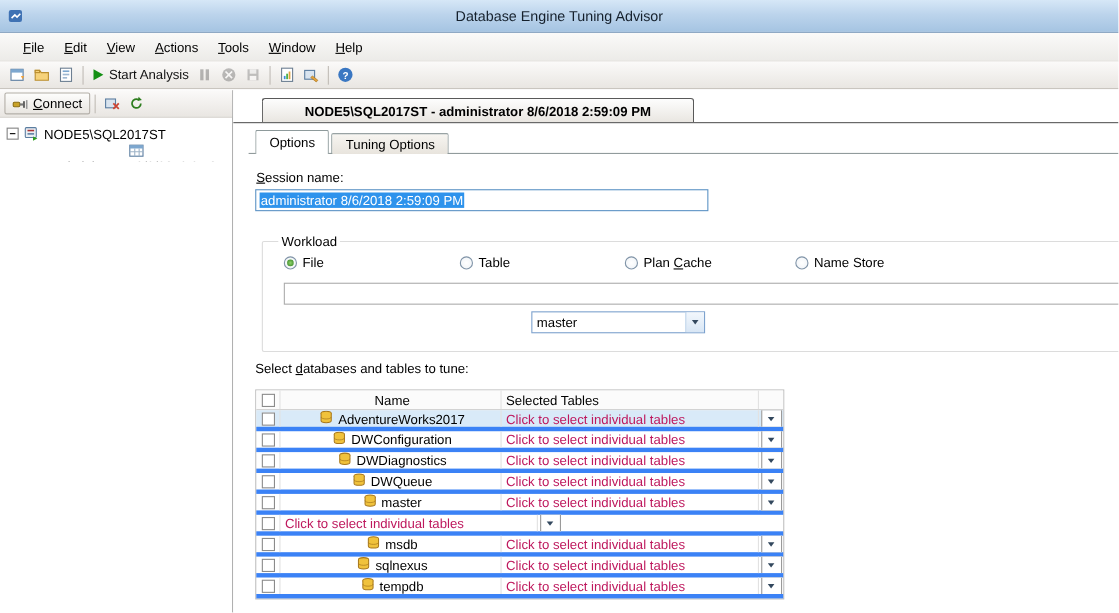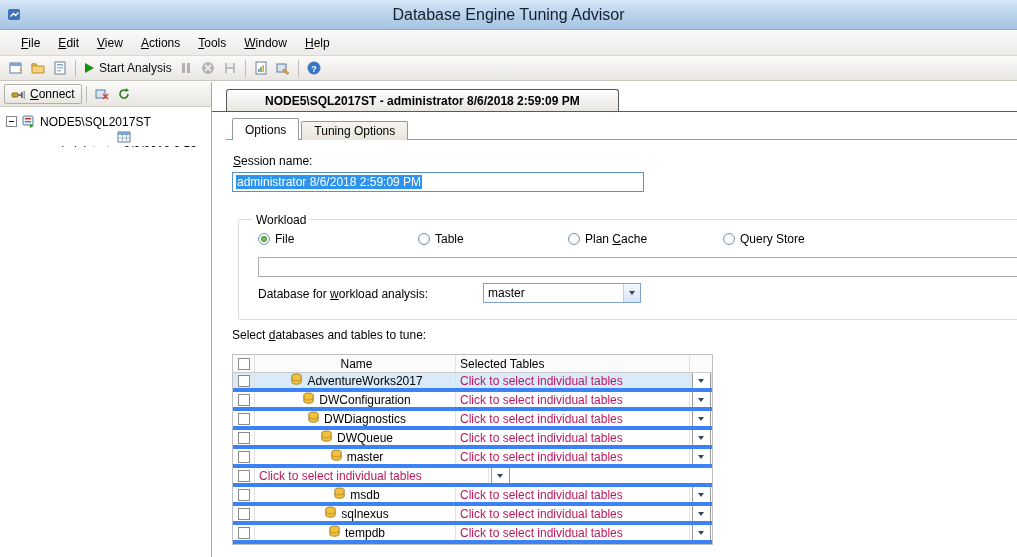--- a/index.html
+++ b/index.html
@@ -14,21 +14,21 @@
   
   .titlebar {
     position:relative; height:30px;
     background:linear-gradient(#d6e7f7,#bcd4ec 45%,#a5c4e2);
     border-bottom:1px solid #8fa9c4;
     display:flex; align-items:center;
   }
   .app-icon { margin-left:7px; display:flex; }
   .titlebar .title {
     position:absolute; left:0; right:0; text-align:center;
-    font-size:16px; color:#15202c;
+    font-size:13px; color:#15202c;
   }
 
   
   .menubar {
     height:26px; background:linear-gradient(#fafaf9,#ecebe8);
     border-bottom:1px solid #dcd9d4;
     display:flex; align-items:center; padding-left:12px;
   }
   .menu-item { padding:4px 9px; cursor:default; }
 
@@ -70,21 +70,21 @@
     width:11px; height:11px; border:1px solid #848484; background:#fff;
     display:flex; align-items:center; justify-content:center; margin-right:4px; flex:0 0 11px;
   }
   .expander::after { content:""; width:5px; height:1px; background:#000; }
   .tree-ic { margin-right:4px; display:flex; flex:0 0 auto; }
   .tree-label { overflow:hidden; }
 
   
   .main-panel { position:relative; flex:1; background:#fff; overflow:hidden; }
   .session-tab {
-    position:absolute; left:14px; top:7px; height:22px; z-index:2;
+    position:absolute; left:26px; top:7px; height:22px; z-index:2;
     border:1px solid #595959; border-bottom:none; border-radius:3px 3px 0 0;
     background:linear-gradient(#fdfdfd,#e9e6e1);
     display:flex; align-items:center; padding:0 38px;
     font-weight:bold;
   }
   .tab-strip-line { position:absolute; top:29px; left:0; right:0; height:1px; background:#595959; }
 
   .subtabs { position:absolute; left:20px; top:36px; height:22px; display:flex; align-items:flex-end; z-index:3; }
   .subtab {
     height:19px; padding:0 12px; display:flex; align-items:center;
@@ -307,26 +307,25 @@
             <span class="radio-item" style="width: 150px;">
               <span class="radio"></span>
               <span>Table</span>
             </span>
             <span class="radio-item" style="width: 155px;">
               <span class="radio"></span>
               <span>Plan <u>C</u>ache</span>
             </span>
             <span class="radio-item" style="width: 120px;">
               <span class="radio"></span>
-              <span>Query Store</span>
+              <span>Name Store</span>
             </span>
           </div>
         <div class="text-input file-input"></div>
 
-        <div class="lbl" id="lbl-database" style="left:32px; top:147px;">Database for <u>w</u>orkload analysis:</div>
         <div class="combo">
           <span class="combo-text">master</span>
           <span class="combo-arrow">
               <span class="arr"></span>
             </span>
         </div>
 
         <div class="lbl" id="lbl-select" style="left:6px; top:188px;">Select <u>d</u>atabases and tables to tune:</div>
 
         <div class="db-table">

